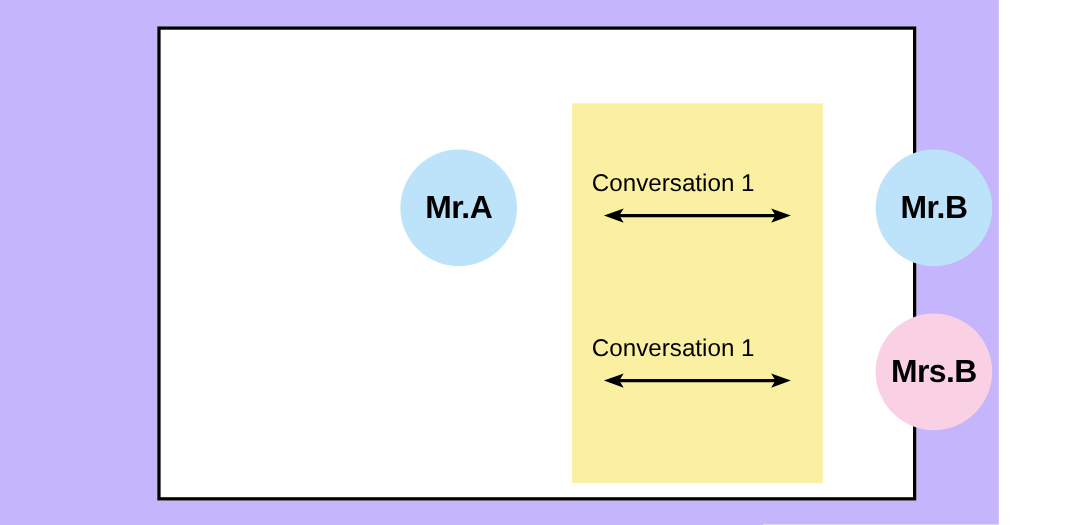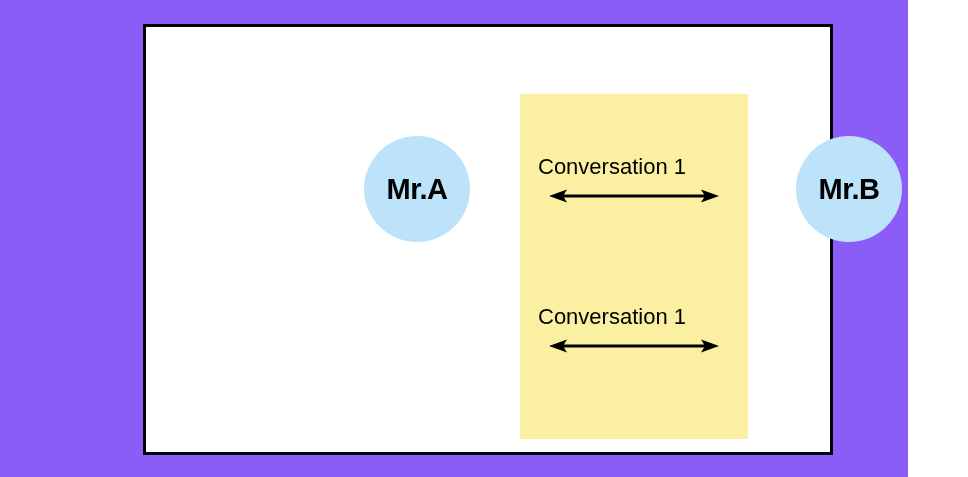--- a/index.html
+++ b/index.html
@@ -8,21 +8,21 @@
     padding: 0;
     background: #ffffff;
   }
   body {
     font-family: "Liberation Sans", sans-serif;
   }
   #canvas {
     position: relative;
     width: 908px;
     height: 477px;
-    background: #8b5cf6;
+    background: #c4b5fd;
     overflow: hidden;
   }
   
   #frame {
     position: absolute;
     left: 143px;
     top: 24px;
     width: 690px;
     height: 431px;
     box-sizing: border-box;
@@ -99,20 +99,23 @@
 
     <div class="person blue" id="p-mr-a">
       <span class="person-label">Mr.A</span>
     </div>
 
 
     <div class="person blue" id="p-mr-b">
       <span class="person-label">Mr.B</span>
     </div>
 
+    <div class="person pink" id="p-mrs-b">
+      <span class="person-label">Mrs.B</span>
+    </div>
 
     <div class="conv" id="conv-1">
       <div class="conv-label">Conversation 1</div>
       <svg class="conv-arrow" width="174" height="18" viewBox="0 0 174 18">
         <line x1="14" y1="9" x2="160" y2="9" stroke="#000000" stroke-width="3"></line>
         <polygon points="2,9 20,2.5 16,9 20,15.5" fill="#000000"></polygon>
         <polygon points="172,9 154,2.5 158,9 154,15.5" fill="#000000"></polygon>
       </svg>
     </div>
 

